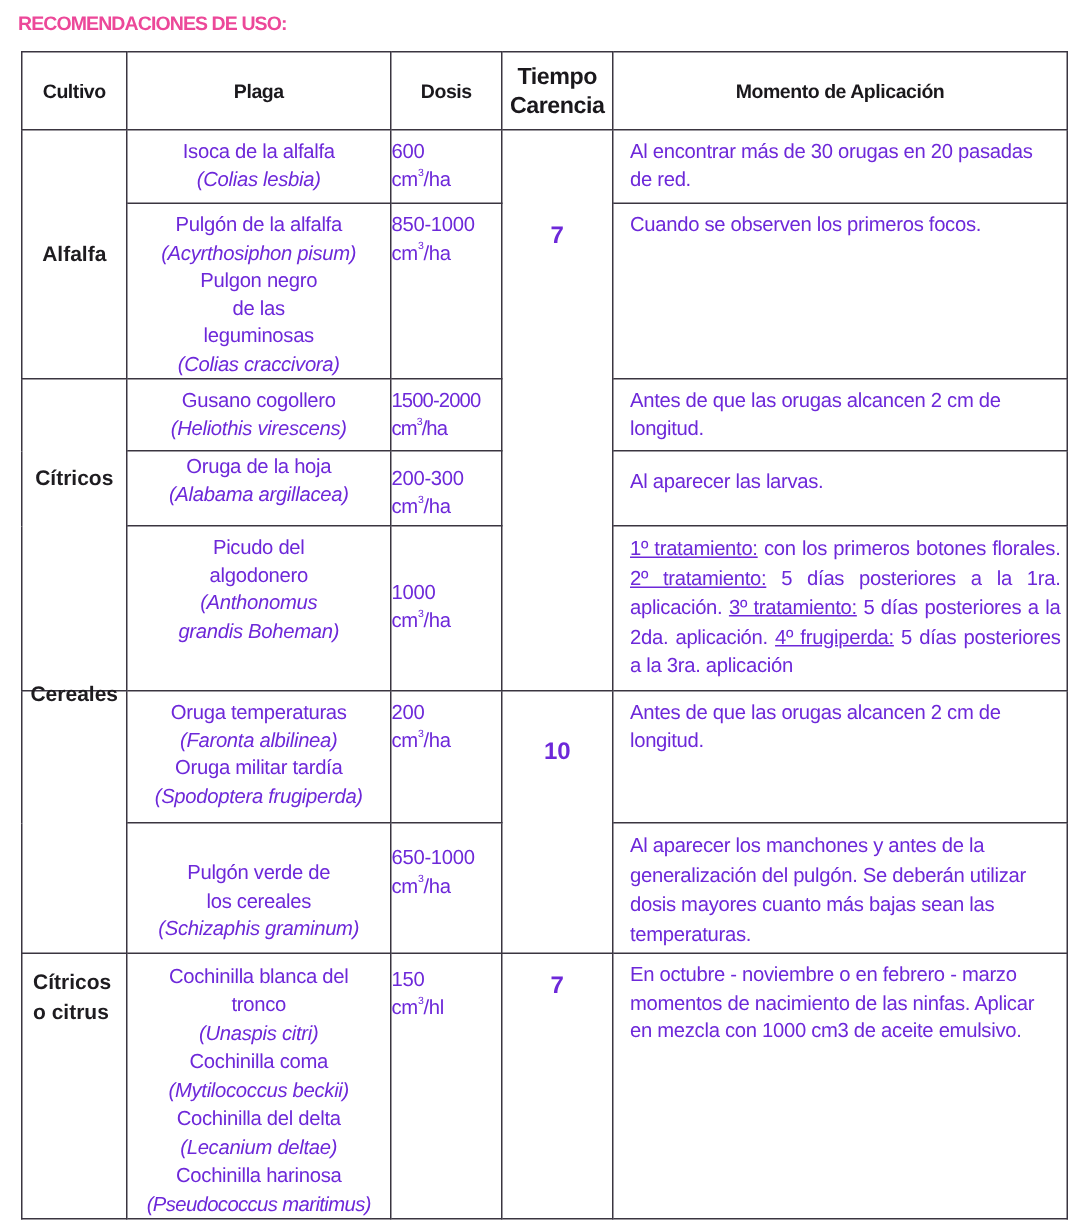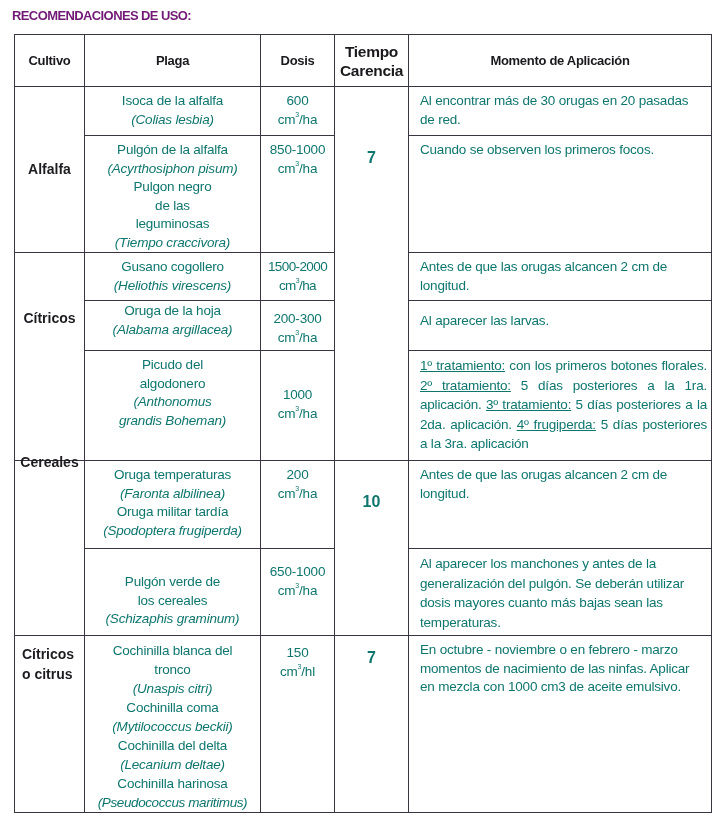--- a/index.html
+++ b/index.html
@@ -2,44 +2,44 @@
 <html><head>
 <meta charset="utf-8">
 <style>
   html, body { margin:0; padding:0; }
   body {
     width:720px; height:820px; background:#ffffff; position:relative; overflow:hidden;
     font-family:"Liberation Sans", sans-serif; color:#1c1a1c;
   }
   .title {
     position:absolute; left:12px; top:8px;
-    font-size:13px; font-weight:bold; letter-spacing:-0.6px; color:#701a75;
+    font-size:13px; font-weight:bold; letter-spacing:-0.6px; color:#ec4899;
   }
   table {
     position:absolute; left:14px; top:34px;
     border-collapse:collapse; table-layout:fixed;
     width:697px;
   }
   td, th {
     border:1.5px solid #3a3540; padding:0; vertical-align:top;
-    font-size:13.5px; line-height:18.5px; font-weight:normal; color:#0f766e;
+    font-size:13.5px; line-height:18.5px; font-weight:normal; color:#6d28d9;
   }
   th {
     font-weight:bold; font-size:13px; vertical-align:middle; text-align:center;
     color:#1a181c; line-height:19px; letter-spacing:-0.3px;
   }
   th.carencia { font-size:15.5px; line-height:19px; }
   .cultivo {
     font-weight:bold; font-size:14px; text-align:center; vertical-align:middle; color:#1e1c20;
   }
   .cultivo.top { vertical-align:top; text-align:left; padding:8px 0 0 7px; line-height:20px; }
   .plaga { text-align:center; padding-top:5px; letter-spacing:-0.2px; }
   .plaga .sci { font-style:italic; display:block; }
   .plaga .com { display:block; }
-  .dosis { text-align:center; padding-top:5px; letter-spacing:-0.2px; }
+  .dosis { padding-top:5px; letter-spacing:-0.2px; }
   .tiempo { text-align:center; vertical-align:top; font-weight:bold; font-size:16px; }
   .momento { text-align:left; padding:5px 6px 0 11px; letter-spacing:-0.2px;border-radius:16px; }
   .u { text-decoration:underline; }
   sup { font-size:7px; line-height:0; vertical-align:7px; }
 </style>
 </head>
 <body>
 
 <div class="title">RECOMENDACIONES DE USO:</div>
 
@@ -79,21 +79,21 @@
         <div style="padding-top:62px">7</div>
       </td>
       <td class="momento">Al encontrar más de 30 orugas en 20 pasadas de red.</td>
     </tr>
 
     <tr style="height:107px">
       <td class="plaga">
         <span class="com">Pulgón de la alfalfa</span>
         <span class="sci">(Acyrthosiphon pisum)</span>
         <span class="com" style="padding:0 40px">Pulgon negro de las leguminosas</span>
-        <span class="sci">(Tiempo craccivora)</span>
+        <span class="sci">(Colias craccivora)</span>
       </td>
       <td class="dosis">
         <span>850-1000</span><br>
         <span>cm</span><sup>3</sup><span>/ha</span>
       </td>
       <td class="momento">Cuando se observen los primeros focos.</td>
     </tr>
 
     <tr style="height:48px">
       <td class="cultivo" rowspan="3">

